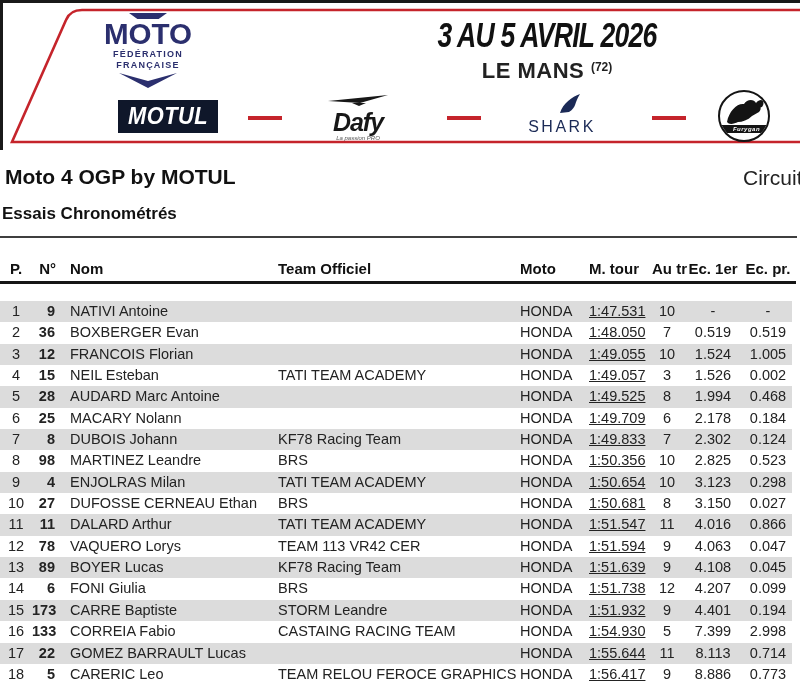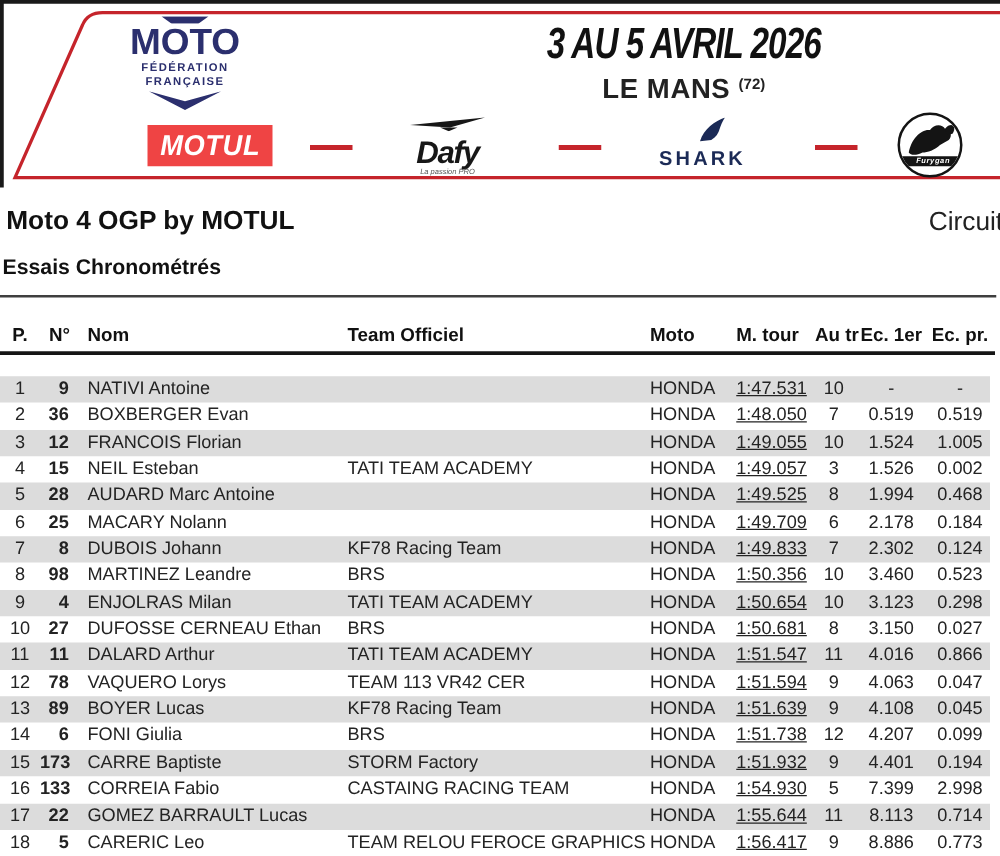--- a/index.html
+++ b/index.html
@@ -19,33 +19,33 @@
   .ffm .moto{font-size:29px;font-weight:800;letter-spacing:0px;line-height:28px;transform:scaleX(1.02);}
   .ffm .fed{font-size:9px;font-weight:700;letter-spacing:1.2px;line-height:9px;margin-top:2px;}
   .ffm .chev{margin-top:3px;}
 
   .datebox{position:absolute;left:347px;top:16px;width:400px;text-align:center;}
   .date-main{font-size:35px;line-height:37px;font-weight:800;font-style:italic;color:#111;
              transform:scaleX(0.76);transform-origin:center;white-space:nowrap;letter-spacing:-1px;}
   .place{font-size:22px;line-height:24px;font-weight:600;color:#222;margin-top:2px;letter-spacing:0.5px;}
   .place sup{font-size:12px;font-weight:700;vertical-align:7px;letter-spacing:0;}
 
-  .motul{position:absolute;left:118px;top:100px;width:100px;height:33px;background:#ef4444;
+  .motul{position:absolute;left:118px;top:100px;width:100px;height:33px;background:#0f172a;
          display:flex;align-items:center;justify-content:center;}
   .motul span{color:#fff;font-size:23px;font-weight:800;font-style:italic;letter-spacing:0.5px;
               transform:scaleX(0.95);}
   .dash{position:absolute;top:116px;width:34px;height:3.5px;background:#c5242b;}
   .dash1{left:248px;} .dash2{left:447px;} .dash3{left:652px;}
 
   .dafy{position:absolute;left:318px;top:92px;width:80px;text-align:center;color:#171717;}
   .dafy .name{font-size:25px;line-height:24px;font-weight:800;font-style:italic;letter-spacing:-1px;}
   .dafy .tag{font-size:6px;color:#555;font-style:italic;text-align:center;margin-top:1px;}
 
   .shark{position:absolute;left:522px;top:94px;width:80px;text-align:center;color:#1b2a56;}
-  .shark .name{font-size:16px;font-weight:700;letter-spacing:2.5px;line-height:16px;margin-top:1px;}
+  .shark .name{font-size:16px;font-weight:400;letter-spacing:2.5px;line-height:16px;margin-top:1px;}
 
   .furygan{position:absolute;left:718px;top:90px;width:54px;height:52px;}
   .furygan .ring{position:absolute;left:0;top:0;width:48px;height:48px;border:2.5px solid #141414;
                  border-radius:50%;background:#fff;overflow:hidden;}
   .furygan .strip{position:absolute;left:-2px;top:33px;width:57px;height:8px;background:#141414;
                   display:flex;align-items:center;justify-content:center;}
   .furygan .strip span{color:#fff;font-size:6px;font-style:italic;font-weight:700;letter-spacing:0.5px;}
 
   
   .category-title{position:absolute;left:5px;top:165px;font-size:21px;font-weight:700;color:#111;}
@@ -257,21 +257,21 @@
     </div>
 
     <div class="trow grid">
       <div class="c-pos">8</div>
       <div class="c-num">98</div>
       <div class="c-name">MARTINEZ Leandre</div>
       <div class="c-team">BRS</div>
       <div class="c-moto">HONDA</div>
       <div class="c-best">1:50.356</div>
       <div class="c-laps">10</div>
-      <div class="c-gap1">3.460</div>
+      <div class="c-gap1">2.825</div>
       <div class="c-gapp">0.523</div>
     </div>
 
     <div class="trow grid stripe">
       <div class="c-pos">9</div>
       <div class="c-num">4</div>
       <div class="c-name">ENJOLRAS Milan</div>
       <div class="c-team">TATI TEAM ACADEMY</div>
       <div class="c-moto">HONDA</div>
       <div class="c-best">1:50.654</div>
@@ -337,21 +337,21 @@
       <div class="c-best">1:51.738</div>
       <div class="c-laps">12</div>
       <div class="c-gap1">4.207</div>
       <div class="c-gapp">0.099</div>
     </div>
 
     <div class="trow grid stripe">
       <div class="c-pos">15</div>
       <div class="c-num">173</div>
       <div class="c-name">CARRE Baptiste</div>
-      <div class="c-team">STORM Factory</div>
+      <div class="c-team">STORM Leandre</div>
       <div class="c-moto">HONDA</div>
       <div class="c-best">1:51.932</div>
       <div class="c-laps">9</div>
       <div class="c-gap1">4.401</div>
       <div class="c-gapp">0.194</div>
     </div>
 
     <div class="trow grid">
       <div class="c-pos">16</div>
       <div class="c-num">133</div>

